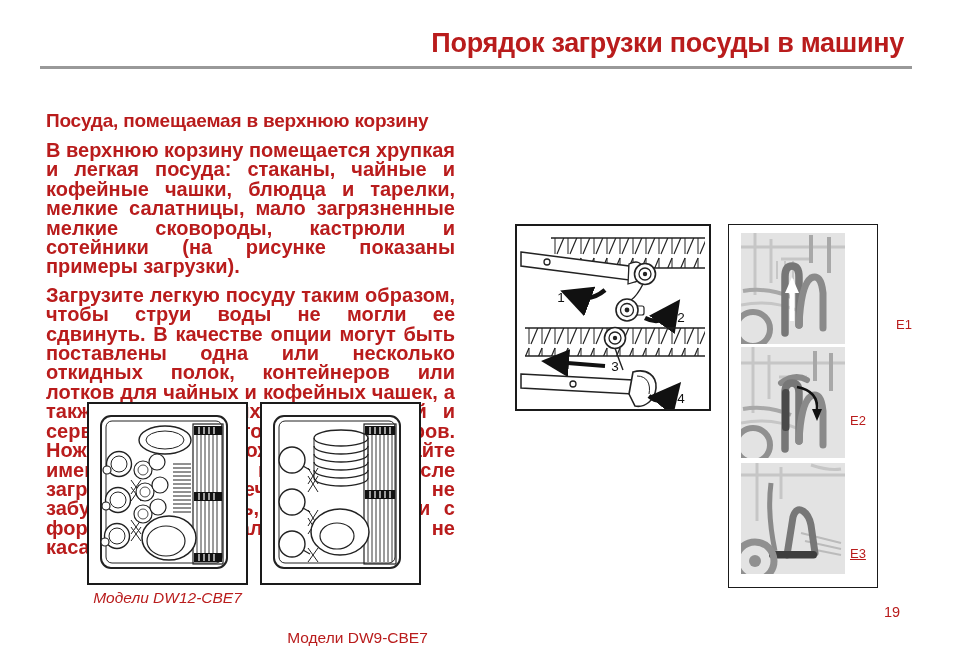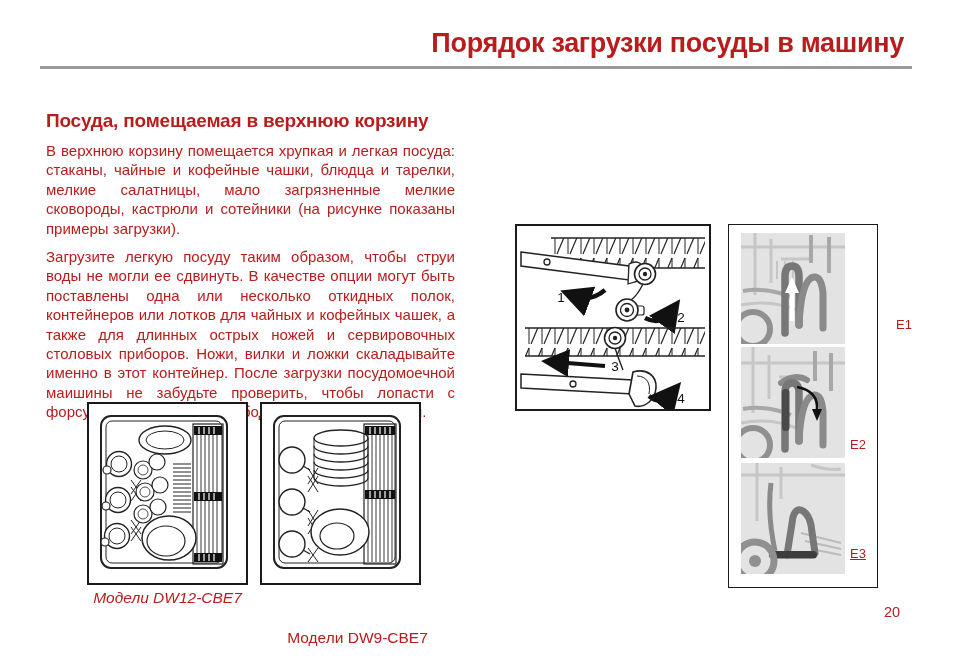--- a/index.html
+++ b/index.html
@@ -5,36 +5,36 @@
   html,body{margin:0;padding:0;background:#fff;}
   .page{position:relative;width:954px;height:659px;background:#ffffff;
         font-family:"Liberation Sans",sans-serif;color:#b91c1c;overflow:hidden;}
   .title{position:absolute;top:28px;left:40px;width:864px;text-align:right;
          font-size:27px;font-weight:bold;letter-spacing:-0.3px;}
   .rule{position:absolute;top:66px;left:40px;width:872px;height:3px;background:#999;}
   .col{position:absolute;top:110px;}
   .col-left{left:46px;width:409px;}
   .col-right{left:498px;width:414px;}
   .col h2{font-size:19px;margin:0 0 9px 0;letter-spacing:-0.2px;}
-  .para{font-size:15px;line-height:19.4px;text-align:justify;margin:4px 0 9px 0;}
+  .para{font-size:20px;line-height:19.4px;text-align:justify;margin:4px 0 9px 0;font-weight:bold;}
   .fig-box{position:absolute;border:2px solid #1a1a1a;background:#fff;box-sizing:border-box;}
   #basket1{left:87px;top:402px;width:161px;height:183px;}
   #basket2{left:260px;top:402px;width:161px;height:183px;}
   .caption{position:absolute;top:589px;width:161px;text-align:center;font-size:15.5px;}
   #cap1{left:87px;font-style:italic;}
   #cap2{left:277px;margin-top:40px;}
   #fig10{left:515px;top:224px;width:196px;height:187px;}
   .badge{position:absolute;left:522px;top:401px;width:49px;height:49px;border:3px solid #111;
          border-radius:50%;background:#fff;z-index:3;display:flex;align-items:center;
          justify-content:center;font-size:26px;font-weight:bold;}
   #epanel{left:728px;top:224px;width:150px;height:364px;border-width:1.5px;}
   .photo{position:absolute;left:12px;width:104px;height:111px;overflow:hidden;}
   #ph1{top:8px;}  #ph2{top:122px;}  #ph3{top:238px;}
   .plabel{position:absolute;left:121px;font-size:13px;}
-  #pl1{top:92px;margin-left:46px;} #pl2{top:212px;} #pl3{top:321px;text-decoration:underline;}
+  #pl1{top:92px;margin-left:46px;} #pl2{top:188px;} #pl3{top:321px;text-decoration:underline;}
   .pagenum{position:absolute;left:884px;top:604px;font-size:14.5px;}
   svg{display:block;}
   .fig-num{font-size:13.5px;fill:#111;font-family:"Liberation Sans",sans-serif;}
 </style>
 </head>
 <body>
 
 <div class="page">
 
   <div class="title">Порядок загрузки посуды в машину</div>
@@ -357,14 +357,14 @@
           <circle cx="14" cy="98" r="19" stroke="#909090" stroke-width="7" fill="none"></circle>
           <circle cx="14" cy="98" r="6" fill="#909090"></circle>
         </g>
       </svg>
     </div>
     <div class="plabel" id="pl1">E1</div>
     <div class="plabel" id="pl2">E2</div>
     <div class="plabel" id="pl3">E3</div>
   </div>
 
-  <div class="pagenum">20</div>
+  <div class="pagenum">19</div>
 </div>
 
 </body></html>

